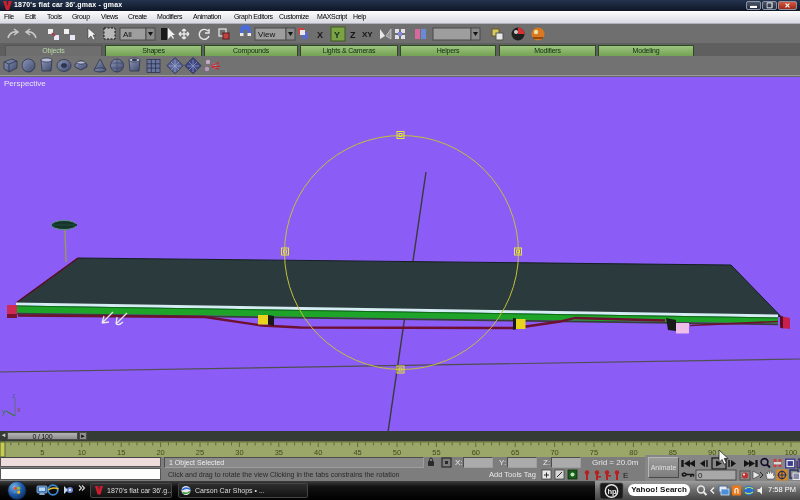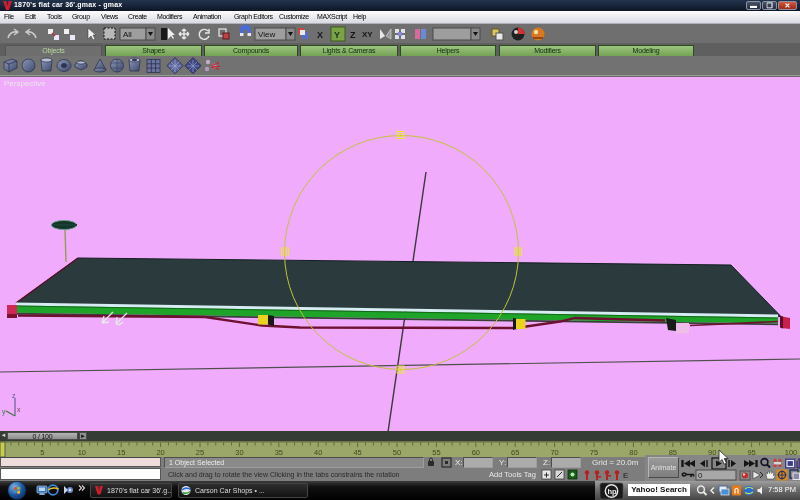--- a/index.html
+++ b/index.html
@@ -17,21 +17,21 @@
 #menu span{position:absolute;top:2px}
 
 #tbar{left:0;top:24px;width:800px;height:20px;background:#6f6f6f;border-bottom:1px solid #606060}
 
 #tabs{left:0;top:44px;width:800px;height:12px;background:#5f5f5f}
 .tab{position:absolute;top:1px;height:11px;background:linear-gradient(#9cc47e,#74a254);border:1px solid #2e4a22;border-bottom:none;color:#0f2a0f;font-size:7px;letter-spacing:-0.2px;text-align:center;line-height:10px}
 .tab.act{background:#6e6e6e;border-color:#555;color:#b9d9a2}
 
 #irow{left:0;top:56px;width:800px;height:20px;background:#727272;border-bottom:1px solid #9a9a9a}
 
-#vp{left:0;top:77px;width:800px;height:354px;background:#f0abfc}
+#vp{left:0;top:77px;width:800px;height:354px;background:#8b5cf6}
 
 #slid{left:0;top:431px;width:800px;height:10px;background:#353b35}
 #thumb{position:absolute;left:7px;top:1px;width:71px;height:8px;background:linear-gradient(#b4b4b4,#8e8e8e);border:1px solid #4a4a4a;color:#111;font-size:7px;letter-spacing:-0.2px;text-align:center;line-height:7px}
 #sbr{position:absolute;left:79px;top:1px;width:8px;height:8px;background:#8f8f8f;border:1px solid #4a4a4a;color:#111;font-size:6px;text-align:center;line-height:6px}
 #sbl{position:absolute;left:0;top:1px;width:7px;height:8px;color:#cfcfcf;font-size:6px;text-align:center;line-height:7px}
 
 #ruler{left:0;top:441px;width:800px;height:16px;background:#9aa768}
 
 #srow1{left:0;top:457px;width:800px;height:11px;background:#7d7d7d}
 #srow2{left:0;top:468px;width:800px;height:13px;background:#7d7d7d}
@@ -40,21 +40,21 @@
 .sunk{border:1px solid;border-color:#4e4e4e #9e9e9e #9e9e9e #4e4e4e}
 #osel{position:absolute;left:164px;top:0;width:260px;height:11px;background:#8a8a8a;color:#ededed;font-size:7px;line-height:10px;padding-left:4px}
 #prompt{position:absolute;left:164px;top:1px;width:340px;height:12px;background:#7d7d7d;color:#2a2a2a;font-size:7px;line-height:11px;padding-left:4px}
 .fld{position:absolute;top:0;height:11px;background:#ababab;color:#222;font-size:8px}
 .lbl{position:absolute;color:#e8e8e8;font-size:8px;top:1px}
 #animate{position:absolute;left:648px;top:457px;width:31px;height:21px;background:linear-gradient(#9a9a9a,#7e7e7e);border:1px solid;border-color:#b5b5b5 #4a4a4a #4a4a4a #b5b5b5;color:#e0e0e0;font-size:7px;text-align:center;line-height:19px}
 
 #task{left:0;top:481px;width:800px;height:19px;background:linear-gradient(#3d3d3d,#111 30%,#000)}
 .tbtn{position:absolute;top:2px;height:15px;background:linear-gradient(#2e2e2e,#121212);border:1px solid #454545;border-radius:2px;color:#ddd;font-size:7px;line-height:13px;padding-left:16px;white-space:nowrap;overflow:hidden}
 #tray{position:absolute;left:595px;top:0;width:205px;height:19px;background:linear-gradient(#9e9e9e,#6e6e6e 45%,#454545)}
-#ysrch{position:absolute;left:33px;top:3px;width:62px;height:12px;background:#fff;border-radius:0;color:#111;font-size:8px;font-weight:bold;text-align:center;line-height:12px}
+#ysrch{position:absolute;left:33px;top:3px;width:62px;height:12px;background:#fff;border-radius:6px;color:#111;font-size:8px;font-weight:bold;text-align:center;line-height:12px}
 #clock{position:absolute;right:4px;top:4px;color:#fff;font-size:7.5px}
 </style></head><body>
 <div id="root">
 
   <div class="abs" id="title">
     <svg class="abs" style="left:3px;top:1px" width="9" height="9" viewBox="0 0 9 9">
         <path d="M0 0 L3.5 0 L4.5 5 L5.5 0 L9 0 L6 9 L3 9 Z" fill="#c81e2e"></path>
       </svg>
     <span class="txt">1870's flat car 36'.gmax - gmax</span>
     <div id="tbtns">

